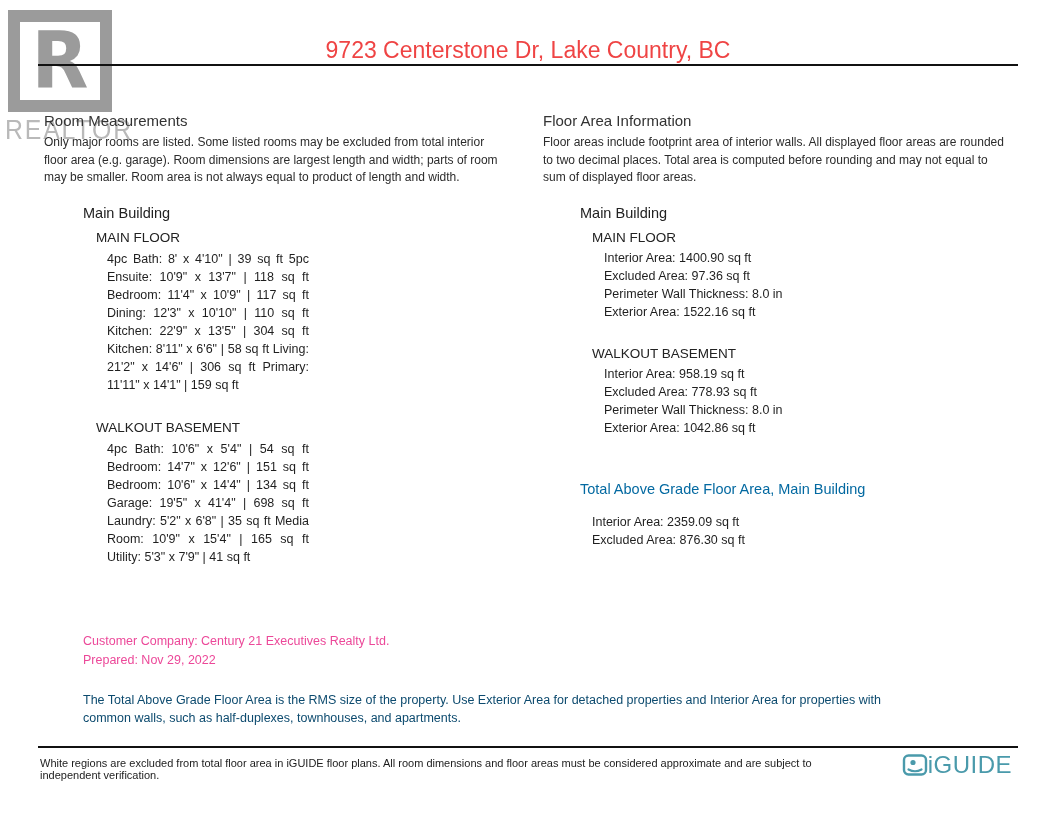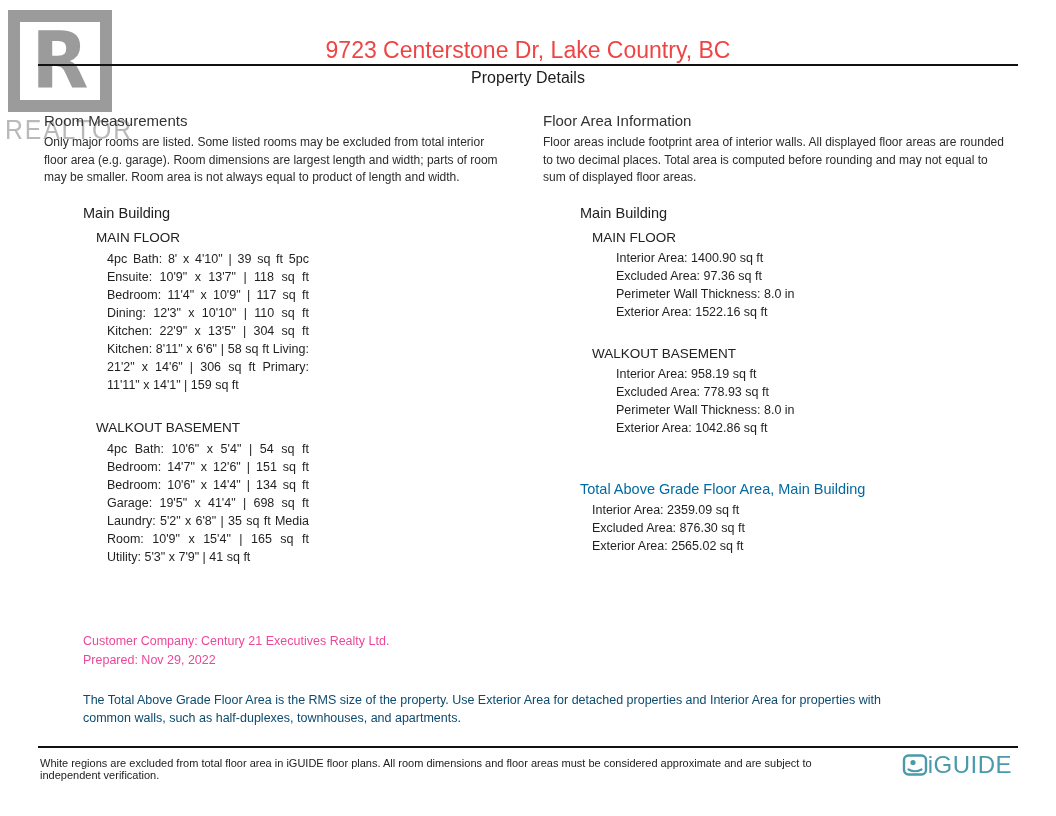--- a/index.html
+++ b/index.html
@@ -63,25 +63,25 @@
     margin-left: 24px; margin-top: 5px; width: 202px;
     font-size: 12.5px; line-height: 18px; color: #1f1f1f;
     text-align: justify;
   }
 
   
   .areas-block { position: absolute; left: 580px; top: 205px; width: 330px; }
   .area-floor-section { margin-top: 9px; }
   .area-floor-section + .area-floor-section { margin-top: 25px; }
   .area-floor-name { margin-left: 12px; font-size: 13.5px; color: #222222; }
-  .stat-lines { margin-left: 36px; margin-top: 4px; }
+  .stat-lines { margin-left: 24px; margin-top: 4px; }
   .stat-line { font-size: 12.5px; line-height: 18px; color: #1f1f1f; }
   .total-section { margin-top: 44px; }
   .total-heading { font-size: 14.5px; color: #0369a1; }
-  .total-section .stat-lines { margin-left: 12px; margin-top: 4px; }
+  .total-section .stat-lines { margin-left: 12px; margin-top: 16px; }
 
   
   .customer-block { position: absolute; left: 83px; top: 632px; }
   .customer-line { font-size: 12.5px; line-height: 19px; color: #ec4899; }
   .rms-note {
     position: absolute; left: 83px; top: 691px; width: 812px;
     font-size: 12.5px; line-height: 18px; color: #0c4a6e;
   }
 
   
@@ -110,21 +110,20 @@
     <div class="realtor-box">
       <div class="realtor-inner">
         <span class="realtor-r">R</span>
       </div>
     </div>
     <div class="realtor-word">REALTOR</div>
   </div>
 
   <div class="page-title">9723 Centerstone Dr, Lake Country, BC</div>
   <div class="header-rule"></div>
-  <div class="page-subtitle">Property Details</div>
 
   <div class="intro-col intro-left">
     <div class="section-heading">Room Measurements</div>
     <div class="section-desc">Only major rooms are listed. Some listed rooms may be excluded from total interior floor area (e.g. garage). Room dimensions are largest length and width; parts of room may be smaller. Room area is not always equal to product of length and width.</div>
   </div>
   <div class="intro-col intro-right">
     <div class="section-heading">Floor Area Information</div>
     <div class="section-desc">Floor areas include footprint area of interior walls. All displayed floor areas are rounded to two decimal places. Total area is computed before rounding and may not equal to sum of displayed floor areas.</div>
   </div>
 
@@ -162,21 +161,20 @@
             <div class="stat-line">Perimeter Wall Thickness: 8.0 in</div>
             <div class="stat-line">Exterior Area: 1042.86 sq ft</div>
           </div>
         </div>
       </div>
     <div class="total-section">
       <div class="total-heading">Total Above Grade Floor Area, Main Building</div>
       <div class="stat-lines" id="total-stats">
           <div class="stat-line">Interior Area: 2359.09 sq ft</div>
           <div class="stat-line">Excluded Area: 876.30 sq ft</div>
-          <div class="stat-line">Exterior Area: 2565.02 sq ft</div>
         </div>
     </div>
   </div>
 
   <div class="customer-block">
     <div class="customer-line">Customer Company: Century 21 Executives Realty Ltd.</div>
     <div class="customer-line">Prepared: Nov 29, 2022</div>
   </div>
   <div class="rms-note">The Total Above Grade Floor Area is the RMS size of the property. Use Exterior Area for detached properties and Interior Area for properties with common walls, such as half-duplexes, townhouses, and apartments.</div>
 

